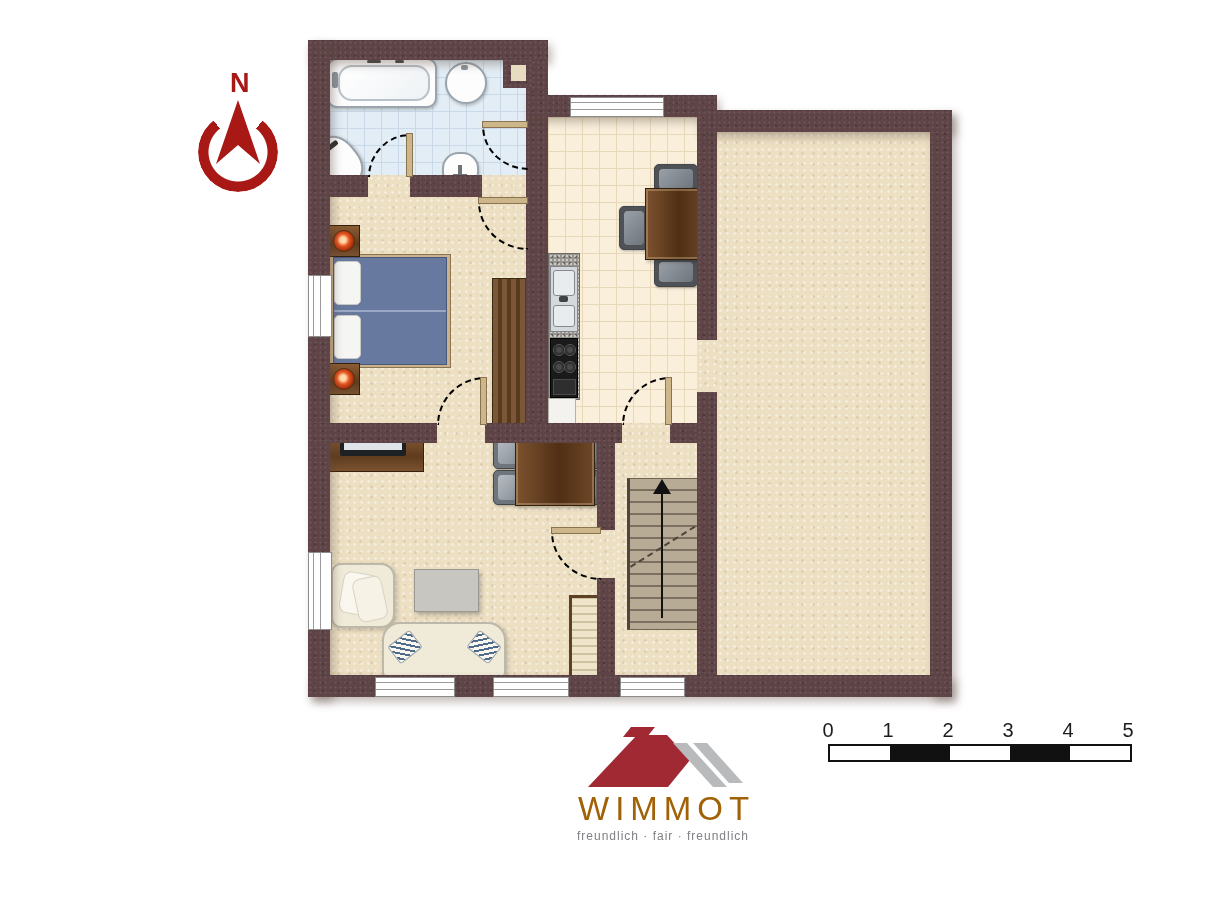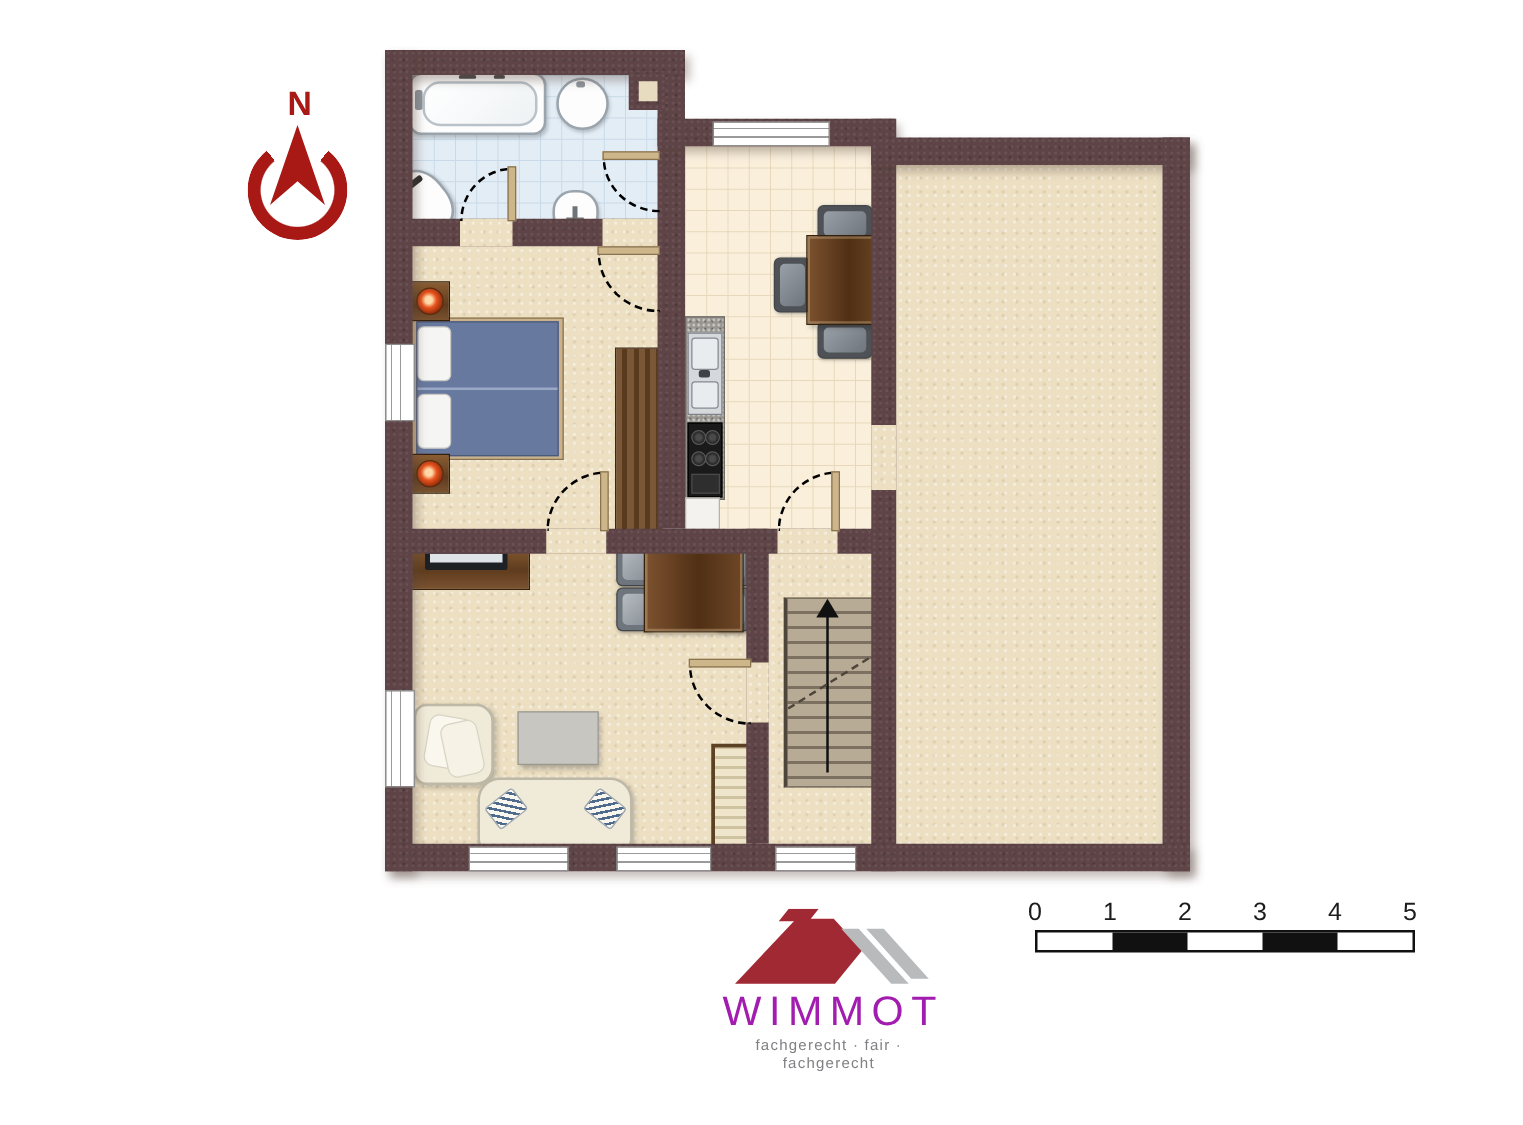--- a/index.html
+++ b/index.html
@@ -49,21 +49,21 @@
   
   .stairs{position:absolute;z-index:2;background:#b2a58f;border:1px solid #6e6454;border-left:3px solid #4e463a;
         background-image:repeating-linear-gradient(180deg,#b8ab96 0 10px,#7c7160 10px 12px);}
   
   .compass-n{position:absolute;color:#a81815;font-weight:bold;font-size:27px;z-index:6;}
   .compass-ring{position:absolute;width:80px;height:80px;border-radius:50%;z-index:6;
         background:conic-gradient(from 38deg,#a81815 0 284deg,transparent 284deg 360deg);
         -webkit-mask:radial-gradient(circle closest-side,transparent calc(100% - 11px),#000 calc(100% - 10px));
         mask:radial-gradient(circle closest-side,transparent calc(100% - 11px),#000 calc(100% - 10px));}
   
-  .logo-name{position:absolute;width:170px;text-align:center;font-size:33px;color:#a21caf;
+  .logo-name{position:absolute;width:170px;text-align:center;font-size:33px;color:#a16207;
         letter-spacing:6px;z-index:6;}
   .logo-tagline{position:absolute;width:190px;text-align:center;font-size:12px;color:#808084;
         letter-spacing:1px;z-index:6;}
   
   .scale-tick{position:absolute;transform:translateX(-50%);font-size:20px;color:#1c1c1c;z-index:6;}
   .scale-bar{position:absolute;display:flex;border:2px solid #111;width:300px;height:14px;z-index:6;background:#fff;}
   .scale-seg{flex:1 1 0;}
   .seg-b{background:#111;}
 </style>
 </head>
@@ -227,21 +227,21 @@
   <div class="abs" style="left:630px;top:566px;width:86px;height:0;border-top:2px dashed #4e463a;transform:rotate(-32deg);transform-origin:0 0;z-index:2;"></div>
 
   <div>
     <svg class="abs" style="left:585px;top:727px;z-index:6;" width="160" height="64" viewBox="0 0 160 64">
       <path d="M46,0 L70,0 L62,10 L38,10 Z" fill="#a12934"></path>
       <path d="M3,60 L52,8 L82,8 L105,33 L83,60 Z" fill="#a12934"></path>
       <path d="M88,16 L102,16 L142,60 L128,60 Z" fill="#b9babc"></path>
       <path d="M108,16 L122,16 L158,56 L144,56 Z" fill="#b9babc"></path>
     </svg>
     <div class="logo-name" style="left:578px;top:790px;">WIMMOT</div>
-    <div class="logo-tagline" style="left:568px;top:829px;">fachgerecht · fair · fachgerecht</div>
+    <div class="logo-tagline" style="left:568px;top:829px;">freundlich · fair · freundlich</div>
   </div>
 
   <div>
     <div class="scale-tick" style="left:828px;top:719px;">0</div>
     <div class="scale-tick" style="left:888px;top:719px;">1</div>
     <div class="scale-tick" style="left:948px;top:719px;">2</div>
     <div class="scale-tick" style="left:1008px;top:719px;">3</div>
     <div class="scale-tick" style="left:1068px;top:719px;">4</div>
     <div class="scale-tick" style="left:1128px;top:719px;">5</div>
     <div class="scale-bar" style="left:828px;top:744px;">

